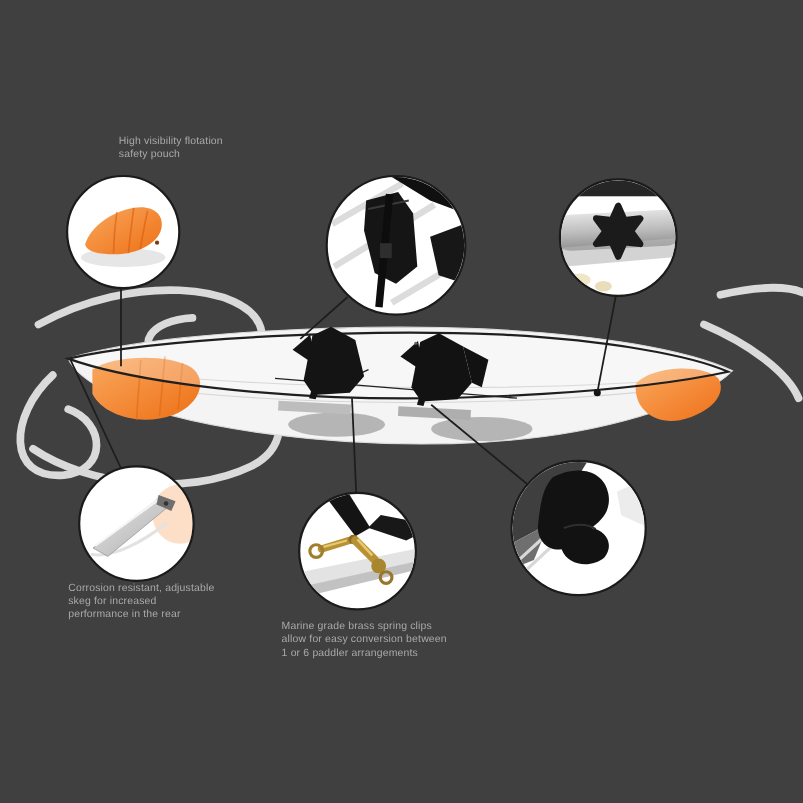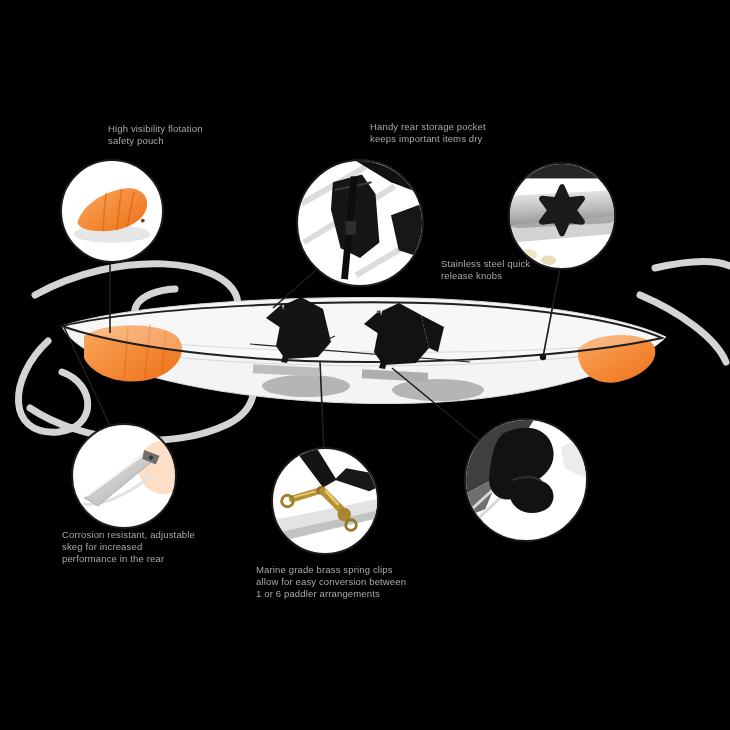--- a/index.html
+++ b/index.html
@@ -1,17 +1,17 @@
 <!DOCTYPE html>
 <html><head>
 <meta charset="utf-8">
 <style>
   *{margin:0;padding:0;box-sizing:border-box}
   html,body{width:730px;height:730px;background:#fff;font-family:"Liberation Sans",sans-serif}
-  .stage{position:relative;width:730px;height:730px;background:#000000;overflow:hidden}
+  .stage{position:relative;width:730px;height:730px;background:#404040;overflow:hidden}
   .layer{position:absolute;left:0;top:0;width:730px;height:730px}
   .base-art{z-index:1}
   .callout-circle{position:absolute;border-radius:50%;border:2.5px solid #1b1b1b;background:#fff;overflow:hidden;z-index:2}
   .callout-circle svg{display:block;width:100%;height:100%}
   .c-flotation{left:60px;top:159px;width:104px;height:104px}
   .c-storage{left:296px;top:159px;width:128px;height:128px}
   .c-knob{left:508px;top:162px;width:108px;height:108px}
   .c-skeg{left:71px;top:423px;width:106px;height:106px}
   .c-clips{left:271px;top:447px;width:108px;height:108px}
   .c-seat{left:464px;top:418px;width:124px;height:124px}
@@ -177,24 +177,20 @@
       <path d="M0,76 L34,58 L20,92 L0,100 Z" fill="#6f6f6f"></path>
       <path d="M6,92 L30,70 M10,104 L36,80" stroke="#d8d8d8" stroke-width="3"></path>
       <path d="M98,28 L124,16 L124,60 L102,50 Z" fill="#ececec"></path>
       <path d="M38,14 C62,2 86,8 90,30 C93,47 82,56 74,62 C88,64 96,78 86,90 C74,100 52,98 46,82 C34,84 22,74 24,58 C26,40 28,24 38,14 Z" fill="#121212"></path>
       <path d="M48,62 C62,57 72,59 78,63" stroke="#2f2f2f" stroke-width="2" fill="none"></path>
     </svg>
   </div>
 
   <div class="callout-label l-flotation">High visibility flotation
 safety pouch</div>
-  <div class="callout-label l-storage">Handy rear storage pocket
-keeps important items dry</div>
-  <div class="callout-label l-knob">Stainless steel quick
-release knobs</div>
   <div class="callout-label l-skeg">Corrosion resistant, adjustable
 skeg for increased
 performance in the rear</div>
   <div class="callout-label l-clips">Marine grade brass spring clips
 allow for easy conversion between
 1 or 6 paddler arrangements</div>
 
 </div>
 
 </body></html>

